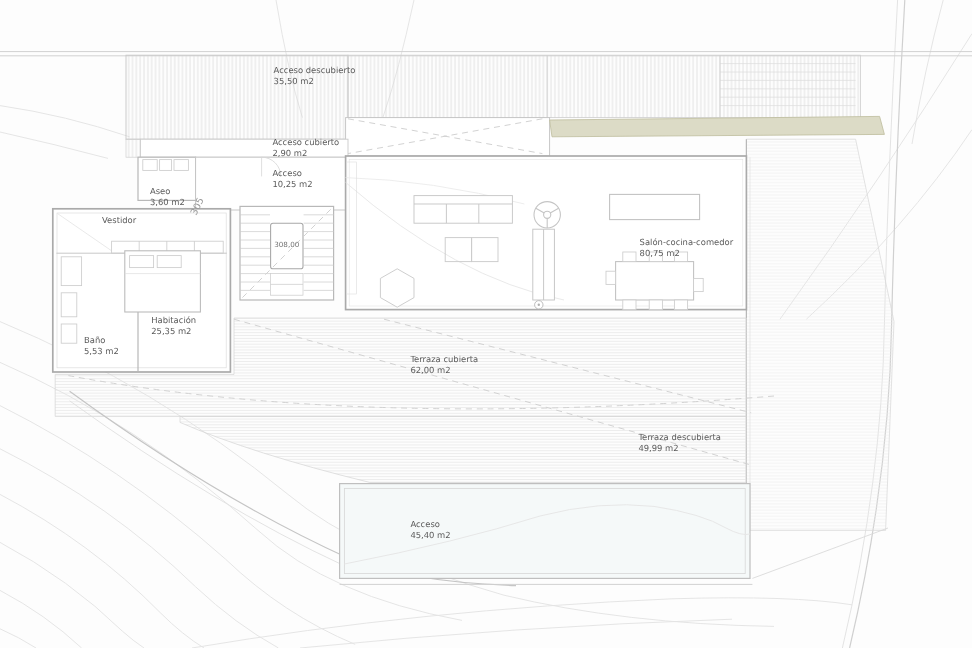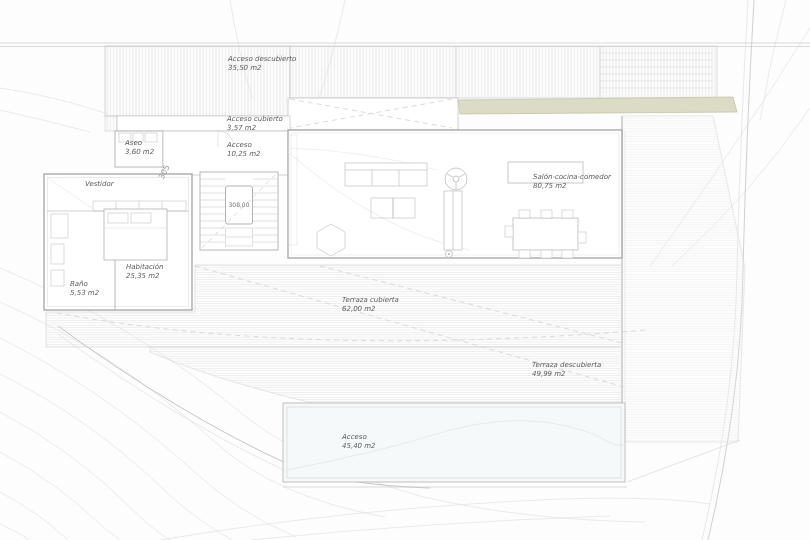--- a/index.html
+++ b/index.html
@@ -5,21 +5,21 @@
   html,body{margin:0;padding:0;background:#ffffff;}
   .plan{
     position:relative;width:810px;height:540px;overflow:hidden;
     background:#fdfdfd;font-family:"DejaVu Sans","Liberation Sans",sans-serif;
   }
   .plan svg{position:absolute;left:0;top:0;}
   .lbl{
     position:absolute;font-size:7px;line-height:9px;color:#5a5a5a;
     white-space:nowrap;letter-spacing:0;
   }
-  .lbl div{white-space:nowrap;font-style:italic;}
+  .lbl div{white-space:nowrap;}
   .lvl{
     position:absolute;left:224px;top:201px;width:30px;text-align:center;
     font-size:6px;line-height:8px;color:#737373;
   }
   .contour-tag{
     position:absolute;left:157px;top:177px;font-size:8px;color:#9a9a9a;
     transform:rotate(-64deg);transform-origin:0 0;white-space:nowrap;
   }
 </style>
 </head>
@@ -201,42 +201,42 @@
     <path d="M320,266 L626,344"></path>
   </g>
 </svg>
 
   <div class="lbl" style="left:228px;top:55px">
     <div>Acceso descubierto</div>
     <div>35,50 m2</div>
   </div>
   <div class="lbl" style="left:227px;top:115px">
     <div>Acceso cubierto</div>
-    <div>3,57 m2</div>
-  </div>
-  <div class="lbl" style="left:125px;top:139px">
+    <div>2,90 m2</div>
+  </div>
+  <div class="lbl" style="left:125px;top:156px">
     <div>Aseo</div>
     <div>3,60 m2</div>
   </div>
   <div class="lbl" style="left:227px;top:141px">
     <div>Acceso</div>
     <div>10,25 m2</div>
   </div>
   <div class="lbl" style="left:85px;top:180px">
     <div>Vestidor</div>
   </div>
   <div class="lbl" style="left:70px;top:280px">
     <div>Baño</div>
     <div>5,53 m2</div>
   </div>
   <div class="lbl" style="left:126px;top:263px">
     <div>Habitación</div>
     <div>25,35 m2</div>
   </div>
-  <div class="lbl" style="left:533px;top:173px">
+  <div class="lbl" style="left:533px;top:198px">
     <div>Salón-cocina-comedor</div>
     <div>80,75 m2</div>
   </div>
   <div class="lbl" style="left:342px;top:296px">
     <div>Terraza cubierta</div>
     <div>62,00 m2</div>
   </div>
   <div class="lbl" style="left:532px;top:361px">
     <div>Terraza descubierta</div>
     <div>49,99 m2</div>

